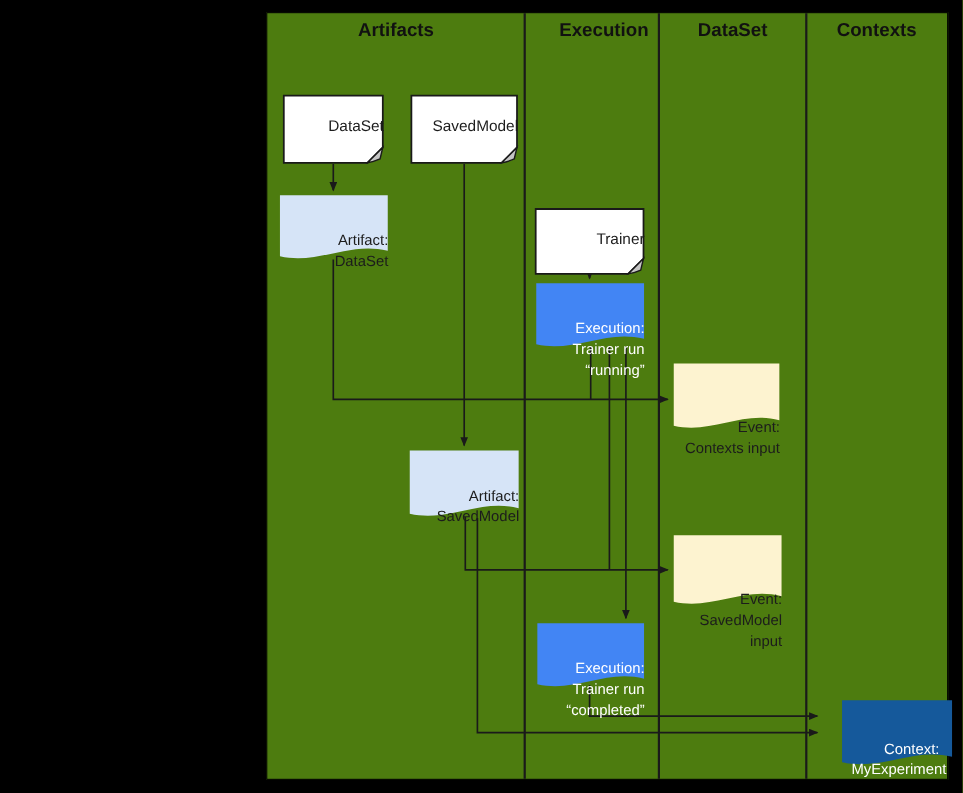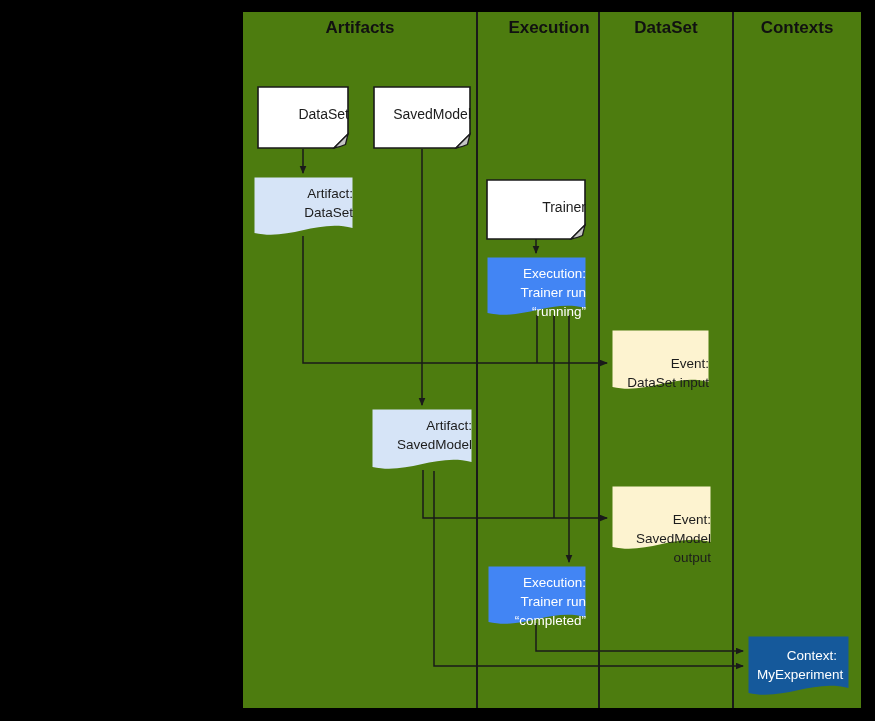--- a/index.html
+++ b/index.html
@@ -17,21 +17,21 @@
     position:absolute;top:16px;transform:translate(-50%,-50%);
     font-size:17px;font-weight:700;color:#111;white-space:nowrap;
   }
   .wires{position:absolute;left:0;top:0;z-index:1;}
   .wires path{fill:none;stroke:#1a1a1a;stroke-width:1.5;}
   .node{position:absolute;z-index:2;}
   .node svg{position:absolute;left:0;top:0;overflow:visible;}
   .label{position:relative;z-index:3;font-size:13.5px;line-height:19px;color:#1c1c1c;text-align:right;}
   .label span{display:block;white-space:nowrap;}
   .doc .label{padding:19px 0 0 10px;font-size:14px;}
-  .wavy .label{padding:7px 0 0 9px;}
+  .wavy .label{padding:7px 0 0 9px;margin-top:25px;}
   .light-text .label{color:#fff;}
   .n-event .label{padding-top:24px;}
   .n-context .label{padding-top:10px;}
 </style>
 </head>
 <body>
 
 <div class="canvas" style="background: #4d7c0f; text-decoration: underline;">
 
   <div class="vline" style="left:233px"></div>
@@ -72,21 +72,21 @@
   </div>
   <div class="node doc" style="left:130px;top:74px;width:98px;height:63px">
     <svg width="100" height="65">
         <path d="M1 1 H97 V48 L83 62 H1 Z" style="fill: rgb(255, 255, 255); stroke: rgb(26, 26, 26); stroke-width: 1.6;"></path>
         <path d="M83 62 L97 48 L94.5 58.5 Q 89 61 83 62 Z" style="fill: rgb(198, 198, 198); stroke: rgb(26, 26, 26); stroke-width: 1.3;"></path>
       </svg>
     <div class="label">
         <span>SavedModel</span>
       </div>
   </div>
-  <div class="node doc" style="left:243px;top:167px;width:100px;height:61px">
+  <div class="node doc" style="left:243px;top:177px;width:100px;height:61px">
     <svg width="102" height="63">
         <path d="M1 1 H99 V46 L85 60 H1 Z" style="fill: rgb(255, 255, 255); stroke: rgb(26, 26, 26); stroke-width: 1.6;"></path>
         <path d="M85 60 L99 46 L96.5 56.5 Q 91 59 85 60 Z" style="fill: rgb(198, 198, 198); stroke: rgb(26, 26, 26); stroke-width: 1.3;"></path>
       </svg>
     <div class="label">
         <span>Trainer</span>
       </div>
   </div>
 
   <div class="node wavy" style="left:11px;top:165px;width:99px">
@@ -109,57 +109,57 @@
       <span>“running”</span>
     </div>
   </div>
 
   <div class="node wavy n-event" style="left:369px;top:318px;width:97px">
     <svg width="97" height="69" style="fill: rgb(253, 243, 208);">
         <path d="M0.5 0.5 H96.5 V52 C 62.1 43, 34.9 65, 0.5 57 Z" style="fill: rgb(253, 243, 208); stroke: none;"></path>
       </svg>
     <div class="label">
       <span>Event:</span>
-      <span>DataSet input</span>
+      <span>Contexts input</span>
     </div>
   </div>
 
   <div class="node wavy" style="left:129px;top:397px;width:100px">
     <svg width="100" height="70" style="fill: rgb(214, 228, 247);">
         <path d="M0.5 0.5 H99.5 V53 C 64.0 44, 36.0 66, 0.5 58 Z" style="fill: rgb(214, 228, 247); stroke: none;"></path>
       </svg>
     <div class="label">
       <span>Artifact:</span>
       <span>SavedModel</span>
     </div>
   </div>
 
   <div class="node wavy n-event" style="left:369px;top:474px;width:99px">
     <svg width="99" height="73" style="fill: rgb(253, 243, 208);">
         <path d="M0.5 0.5 H98.5 V56 C 63.4 47, 35.6 69, 0.5 61 Z" style="fill: rgb(253, 243, 208); stroke: none;"></path>
       </svg>
     <div class="label">
       <span>Event:</span>
       <span>SavedModel</span>
-      <span>output</span>
+      <span>input</span>
     </div>
   </div>
 
   <div class="node wavy light-text" style="left:245px;top:554px;width:98px">
     <svg width="98" height="68" style="fill: rgb(66, 133, 244);">
         <path d="M0.5 0.5 H97.5 V51 C 62.7 42, 35.3 64, 0.5 56 Z" style="fill: rgb(66, 133, 244); stroke: none;"></path>
       </svg>
     <div class="label">
       <span>Execution:</span>
       <span>Trainer run</span>
       <span>“completed”</span>
     </div>
   </div>
 
-  <div class="node wavy light-text n-context" style="left:505px;top:624px;width:89px">
+  <div class="node wavy light-text n-context" style="left:522px;top:624px;width:89px">
     <svg width="101" height="69" style="fill: rgb(21, 89, 155);">
         <path d="M0.5 0.5 H100.5 V52 C 64.6 43, 36.4 65, 0.5 57 Z" style="fill: rgb(21, 89, 155); stroke: none;"></path>
       </svg>
     <div class="label">
       <span>Context:</span>
       <span>MyExperiment</span>
     </div>
   </div>
 
 </div>

